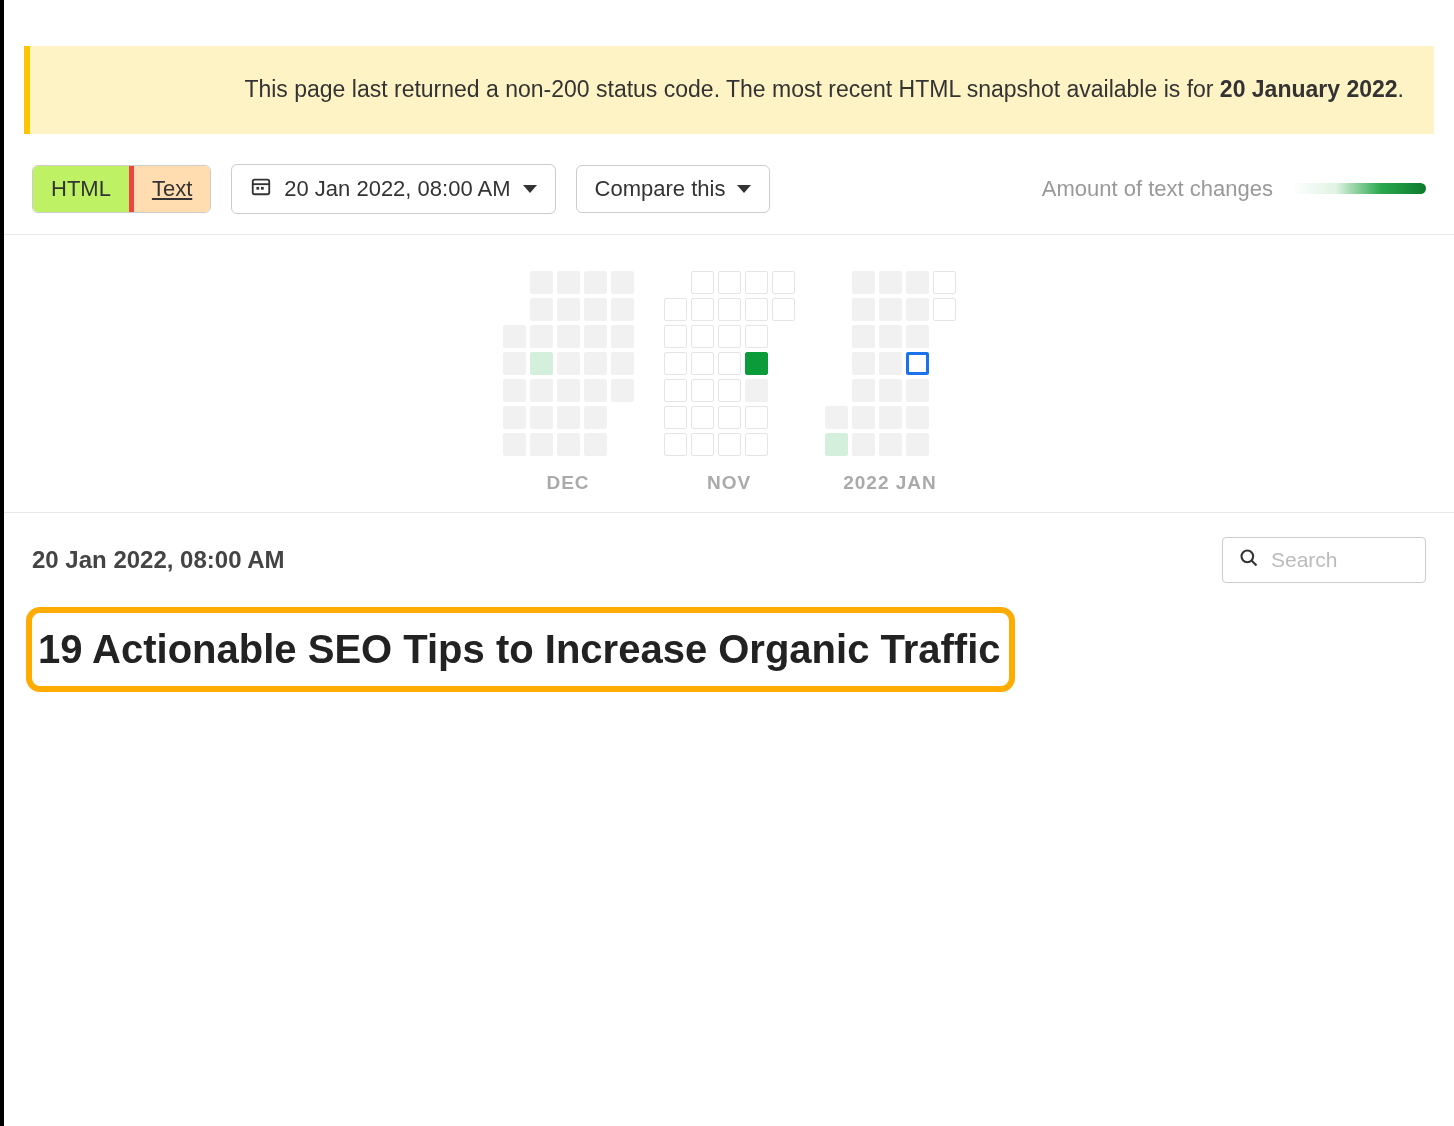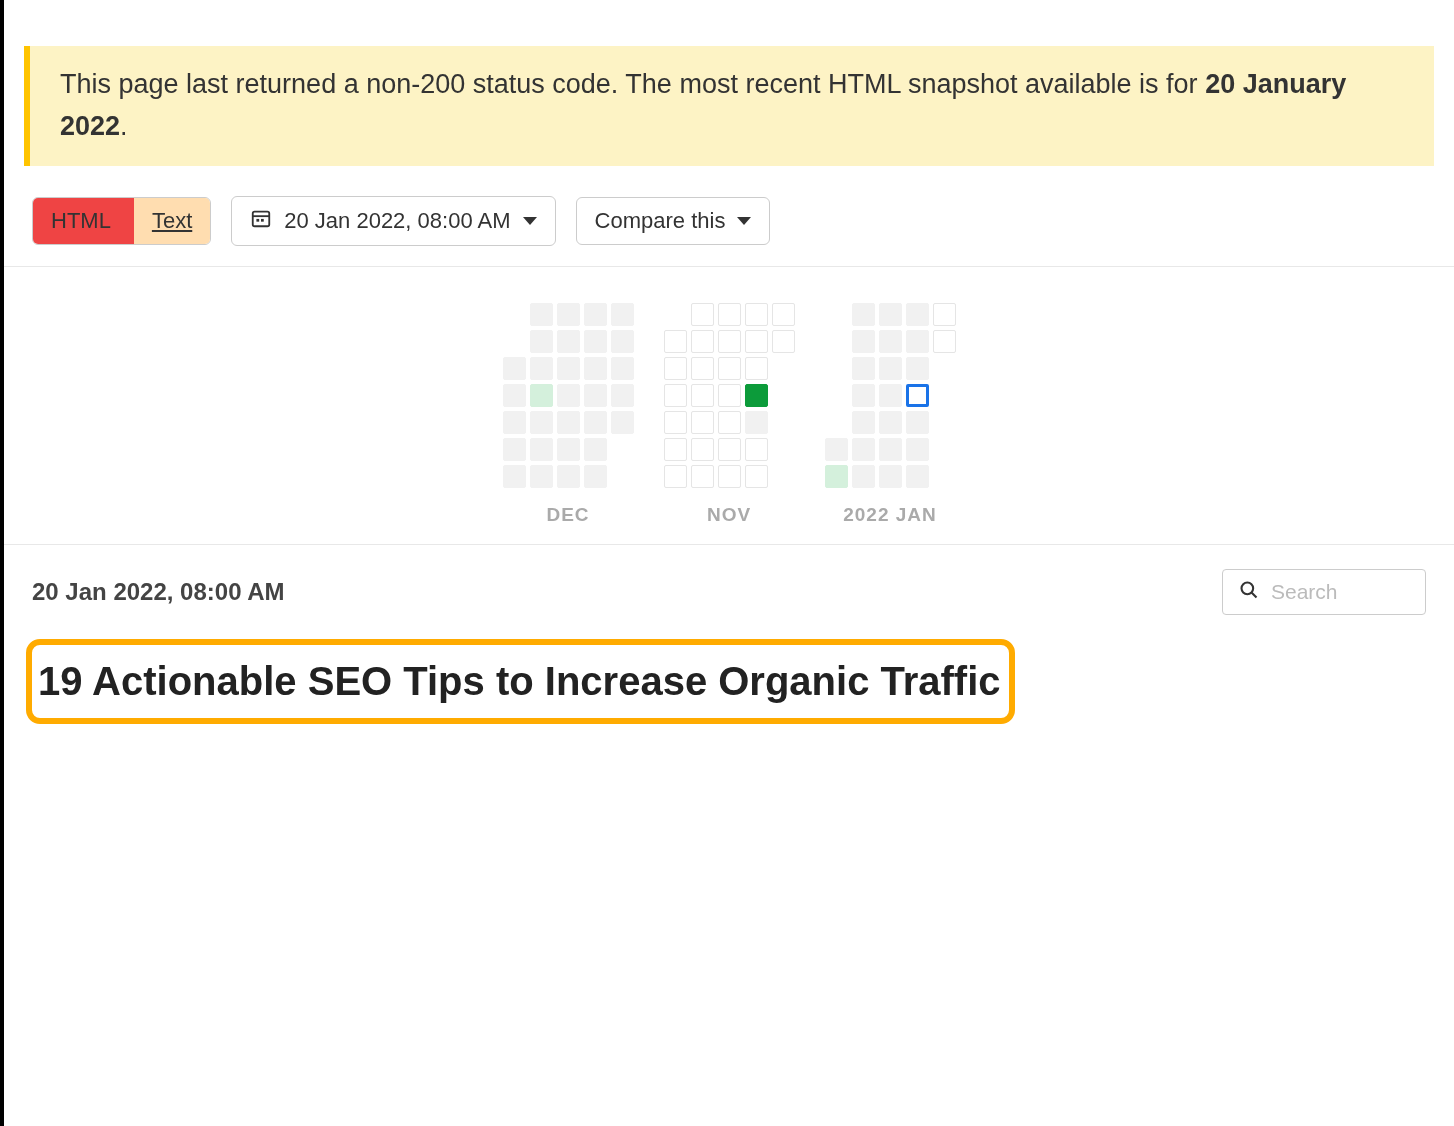--- a/index.html
+++ b/index.html
@@ -43,41 +43,42 @@
     color: #aaa;
     font-size: 28px;
     font-weight: 300;
     cursor: pointer;
     line-height: 1;
   }
   .alert-banner {
     margin: 10px 20px 10px 20px;
     background: #fdf3c5;
     border-left: 6px solid #ffc400;
-    padding: 18px 30px;
-    font-size: 27px;
+    padding: 26px 30px;
+    font-size: 23px;
     line-height: 1.55;
     color: #333;
+    text-align: right;
   }
   .alert-banner strong { font-weight: 700; }
   .controls {
     display: flex;
     align-items: center;
     padding: 20px 28px 20px 28px;
     gap: 20px;
     border-bottom: 1px solid #e8e8e8;
   }
   .btn-group {
     display: flex;
     border: 1px solid #ccc;
     border-radius: 6px;
     overflow: hidden;
   }
   .btn-group button {
-    background: #ef4444;
+    background: #bef264;
     border: none;
     padding: 10px 18px;
     font-size: 22px;
     cursor: pointer;
     color: #333;
   }
   .btn-group button.active {
     background: #ffddb0;
     color: #333;
   }
@@ -223,20 +224,24 @@
         <rect x="12" y="13" width="3" height="3"></rect>
       </svg>
     </span>
     <span>20 Jan 2022, 08:00 AM</span>
     <span class="caret"></span>
   </div>
   <div class="compare-dropdown">
     <span>Compare this</span>
     <span class="caret"></span>
   </div>
+  <div class="text-changes">
+    <span>Amount of text changes</span>
+    <span class="gradient-bar"></span>
+  </div>
 </div>
 
 <div class="calendar-area">
 
   <div class="month-block">
     <div class="month-grid">
       <span class="cell empty"></span>
         <span class="cell empty"></span>
         <span class="cell fill-light"></span>
         <span class="cell fill-light"></span>

